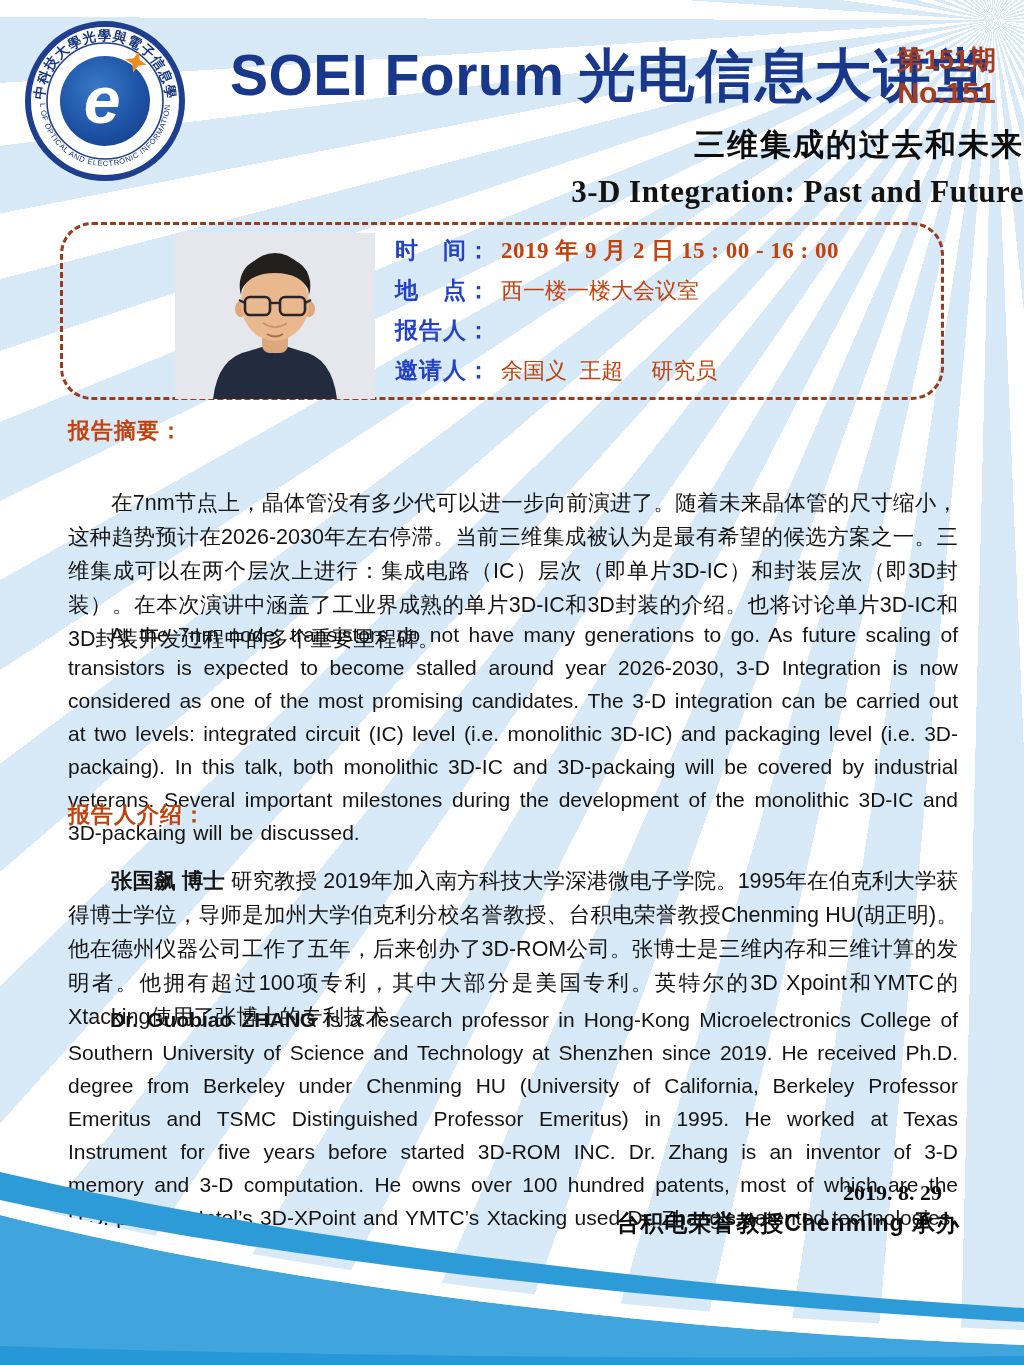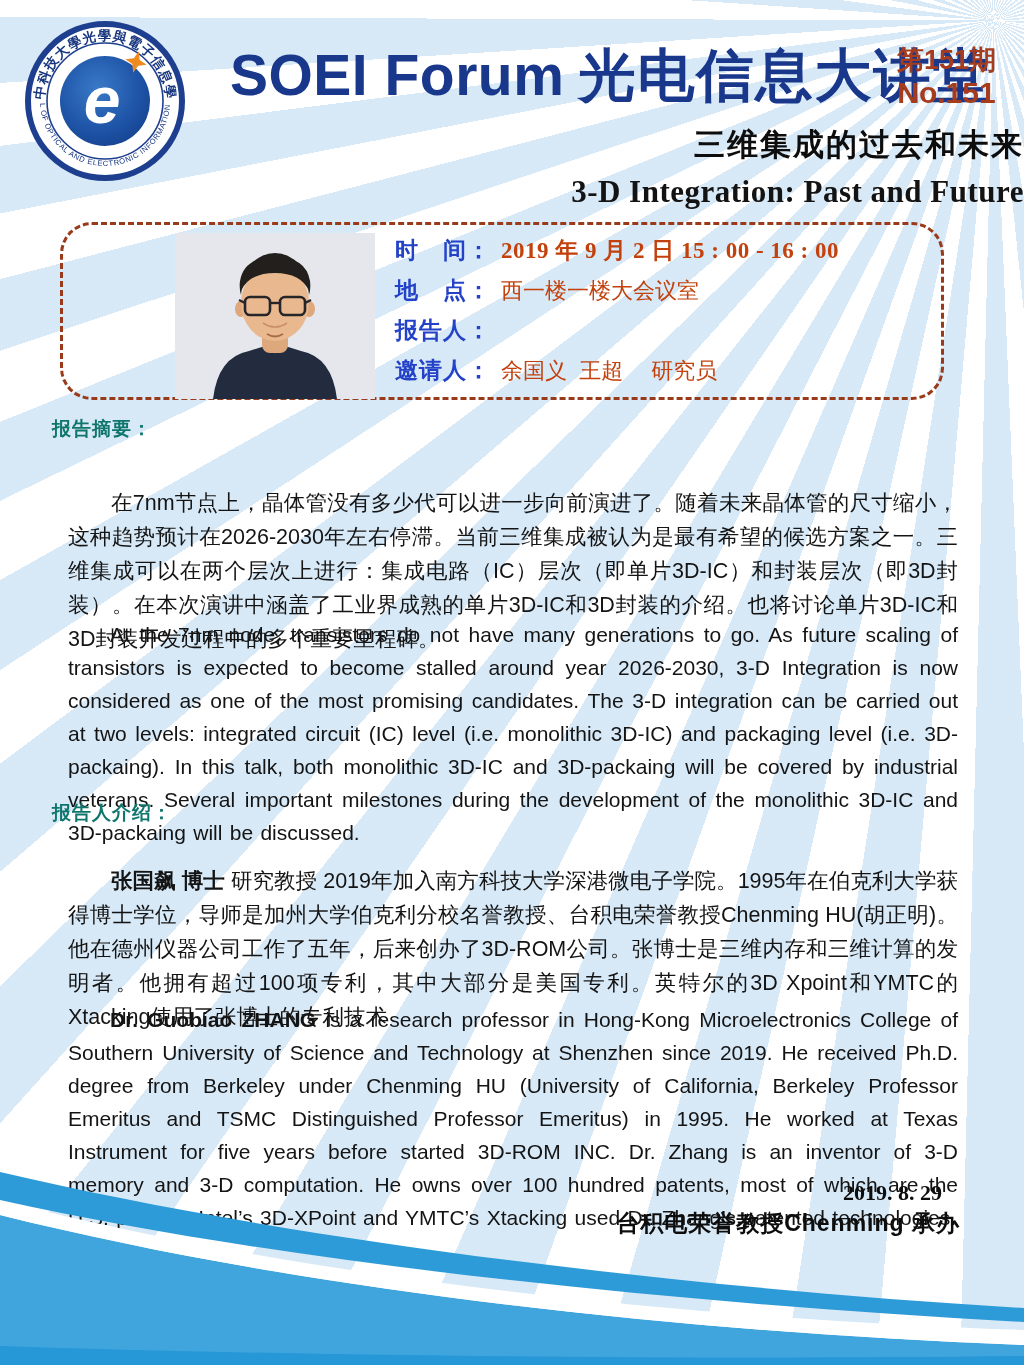--- a/index.html
+++ b/index.html
@@ -47,21 +47,21 @@
   .info-label{
     color:#2342c8; font-weight:bold; font-size:23px; white-space:pre; letter-spacing:1px;
   }
   .info-value{font-size:22px; color:#c2410c; margin-left:10px; white-space:pre;}
   .info-row:nth-child(1) .info-value{
     font-family:"Liberation Serif",serif; font-weight:bold; font-size:23px; letter-spacing:0.5px;
   }
 
   
   .sec-heading{
-    position:absolute; left:52px; color:#0f766e; font-weight:bold; font-size:19px;
+    position:absolute; left:68px; color:#c2410c; font-weight:bold; font-size:22px;
     letter-spacing:1px;
   }
   .h-abstract{top:416px;}
   .h-bio{top:800px;}
   .para{
     position:absolute; left:68px; width:890px; text-align:justify; color:#141414;
   }
   .para-zh{font-size:21.5px; line-height:34px; text-indent:2em;}
   .p-abs-zh{top:464px;}
   .para-en{font-size:21px; line-height:33px; text-indent:2em; word-spacing:1.5px;}

